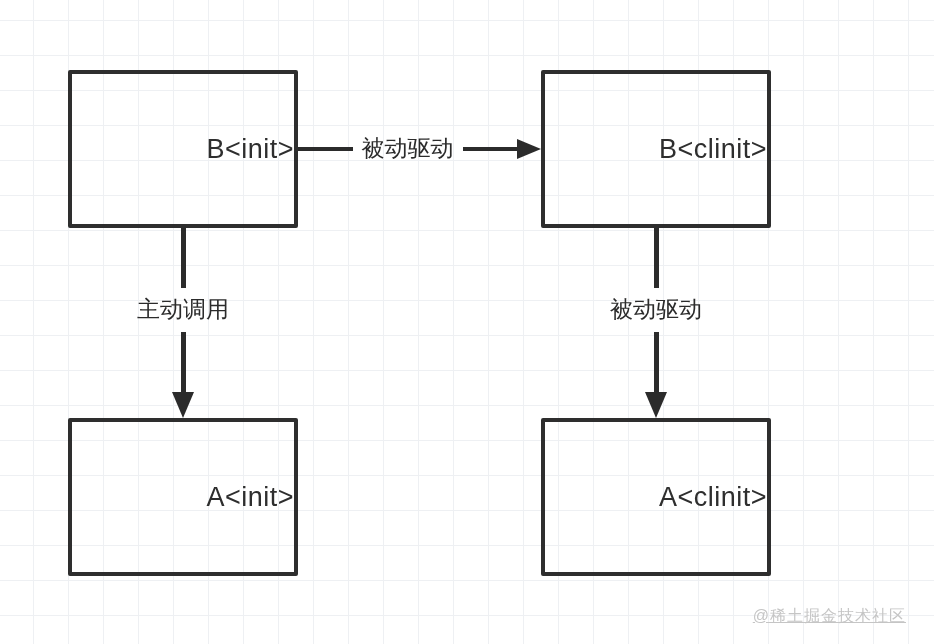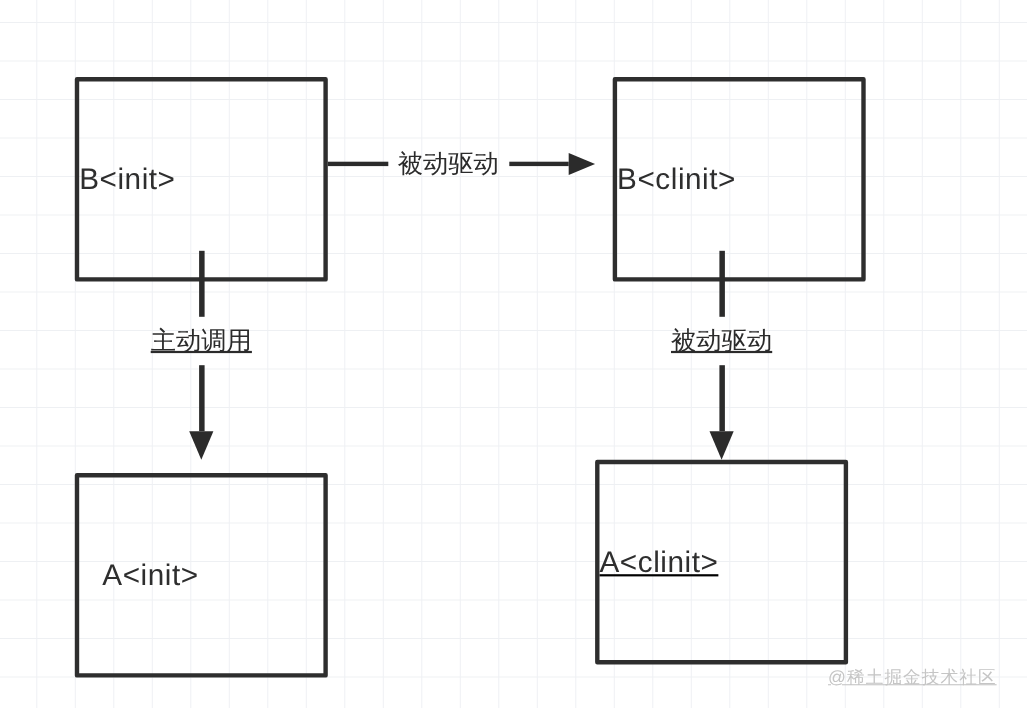--- a/index.html
+++ b/index.html
@@ -14,36 +14,36 @@
     background-color: #ffffff;
     background-image:
       linear-gradient(#eef0f3 1px, transparent 1px),
       linear-gradient(90deg, #eef0f3 1px, transparent 1px);
     background-size: 35px 35px;
     background-position: 33px 20px;
     overflow: hidden;
   }
   .node {
     position: absolute;
-    width: 230px; height: 186px;
+    width: 230px; height: 158px;
     border: 4px solid #2e2e2e;
     border-radius: 2px;
-    display: flex; align-items: center; justify-content: flex-start;
+    display: flex; align-items: center; justify-content: flex-end;
     background: transparent;
   }
   .node-label {
     font-size: 27px;
     color: #2e2e2e;
     letter-spacing: 0.5px;
     white-space: nowrap;
   }
   #node-b-init   { left: 68px;  top: 70px; }
-  #node-b-clinit { left: 541px; top: 70px; margin-left: 16px; }
-  #node-a-init   { left: 68px;  top: 430px; padding-left: 21px; }
-  #node-a-clinit { left: 541px; top: 418px; text-decoration: underline; }
+  #node-b-clinit { left: 541px; top: 70px; }
+  #node-a-init   { left: 68px;  top: 418px; padding-left: 21px; }
+  #node-a-clinit { left: 541px; top: 418px; }
 
   .edge { position: absolute; display: flex; align-items: center; }
   .edge-label {
     font-size: 23px;
     color: #2b2b2b;
     white-space: nowrap;
     line-height: 1.2;
   }
   
   .edge-h {
@@ -62,21 +62,21 @@
   }
   
   .edge-v {
     width: 0;
     flex-direction: column; align-items: center;
     top: 228px; height: 190px;
   }
   #edge-left  { left: 183px; }
   #edge-right { left: 656px; }
   .edge-v .seg { flex: 1 1 auto; width: 5px; background: #2b2b2b; }
-  .edge-v .edge-label { margin: 8px 0; text-decoration: underline; }
+  .edge-v .edge-label { margin: 8px 0; }
   .arrowhead-down {
     width: 0; height: 0; flex: 0 0 auto;
     border-left: 11px solid transparent;
     border-right: 11px solid transparent;
     border-top: 26px solid #2b2b2b;
   }
   .watermark {
     position: absolute;
     right: 28px; bottom: 17px;
     font-size: 16px;

